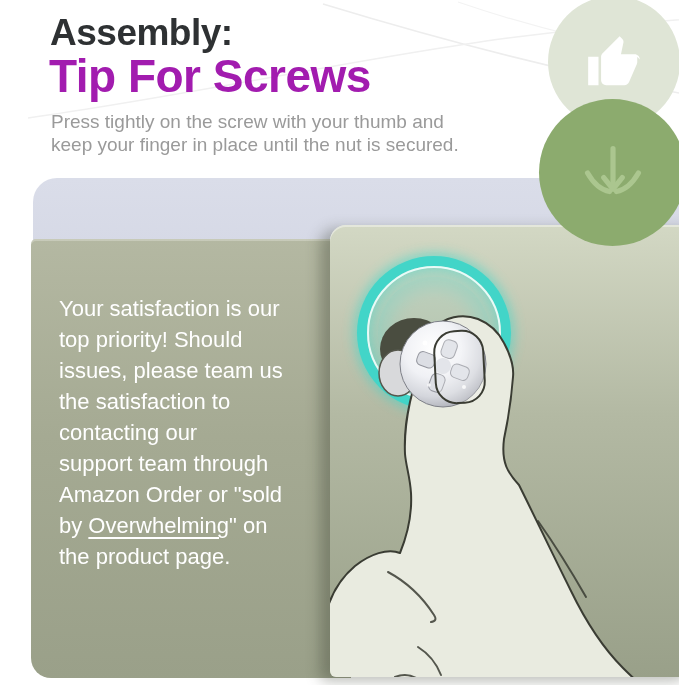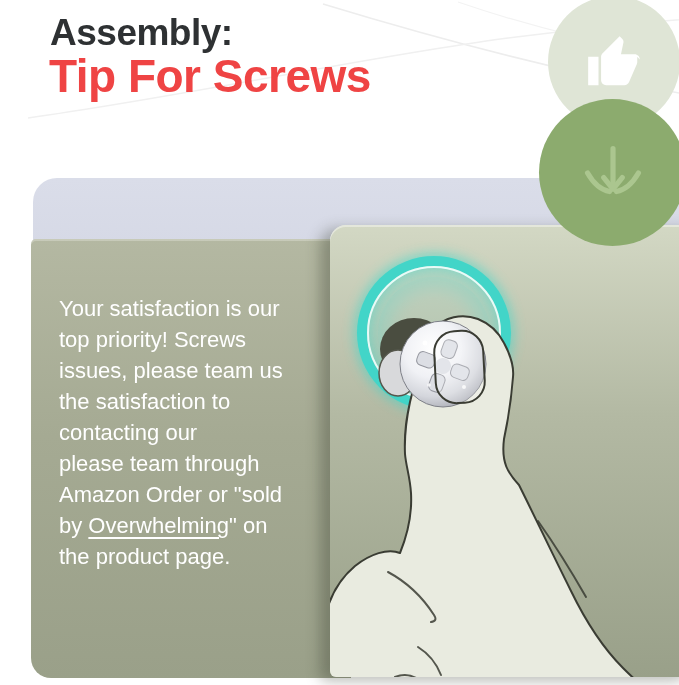--- a/index.html
+++ b/index.html
@@ -9,21 +9,21 @@
   }
   .bg-lines { position:absolute; left:0; top:0; z-index:0; }
 
   
   .kicker {
     position:absolute; left:22px; top:12px; z-index:1;
     font-size:37px; font-weight:bold; color:#2e3133; letter-spacing:-0.5px;
   }
   .title {
     position:absolute; left:21px; top:49px; z-index:1;
-    font-size:46px; font-weight:bold; color:#ef4444; letter-spacing:-0.5px;
+    font-size:46px; font-weight:bold; color:#a21caf; letter-spacing:-0.5px;
   }
   .desc {
     position:absolute; left:23px; top:110px; z-index:1;
     font-size:19px; line-height:23px; color:#9a9a9a;
   }
 
   
   .lavender {
     position:absolute; left:5px; top:178px; width:669px; height:150px; z-index:2;
     background:linear-gradient(180deg,#dadde9 0%,#d1d4e2 100%);
@@ -75,30 +75,34 @@
 <div class="page">
 
   <svg class="bg-lines" width="679" height="685">
     <path d="M 295 4 C 420 42 560 78 679 98" fill="none" stroke="#ededed" stroke-width="1.5"></path>
     <path d="M 0 118 C 160 96 330 58 480 38 C 560 28 630 20 679 18" fill="none" stroke="#f0f0f0" stroke-width="1.5"></path>
     <path d="M 430 2 C 500 26 600 52 679 60" fill="none" stroke="#f3f3f3" stroke-width="1.2"></path>
   </svg>
 
   <div class="kicker">Assembly:</div>
   <div class="title">Tip For Screws</div>
+  <div class="desc">
+    <div>Press tightly on the screw with your thumb and</div>
+    <div>keep your finger in place until the nut is secured.</div>
+  </div>
 
   <div class="lavender"></div>
   <div class="panel-left">
     <div class="support-note">
         <div class="support-line"><span>Your satisfaction is our</span></div>
-        <div class="support-line"><span>top priority! Screws</span></div>
+        <div class="support-line"><span>top priority! Should</span></div>
         <div class="support-line"><span>issues, please team us</span></div>
         <div class="support-line"><span>the satisfaction to</span></div>
         <div class="support-line"><span>contacting our</span></div>
-        <div class="support-line"><span>please team through</span></div>
+        <div class="support-line"><span>support team through</span></div>
         <div class="support-line"><span class="b">Amazon Order</span><span> or "sold</span></div>
         <div class="support-line"><span>by </span><span class="b u">Overwhelming</span><span>" on</span></div>
         <div class="support-line"><span>the product page.</span></div>
       </div>
   </div>
 
   <div class="panel-right">
     <svg class="illustration" width="370" height="452" viewBox="0 0 370 452">
       <defs>
         <radialGradient id="screwGrad" cx="38%" cy="32%" r="75%">

